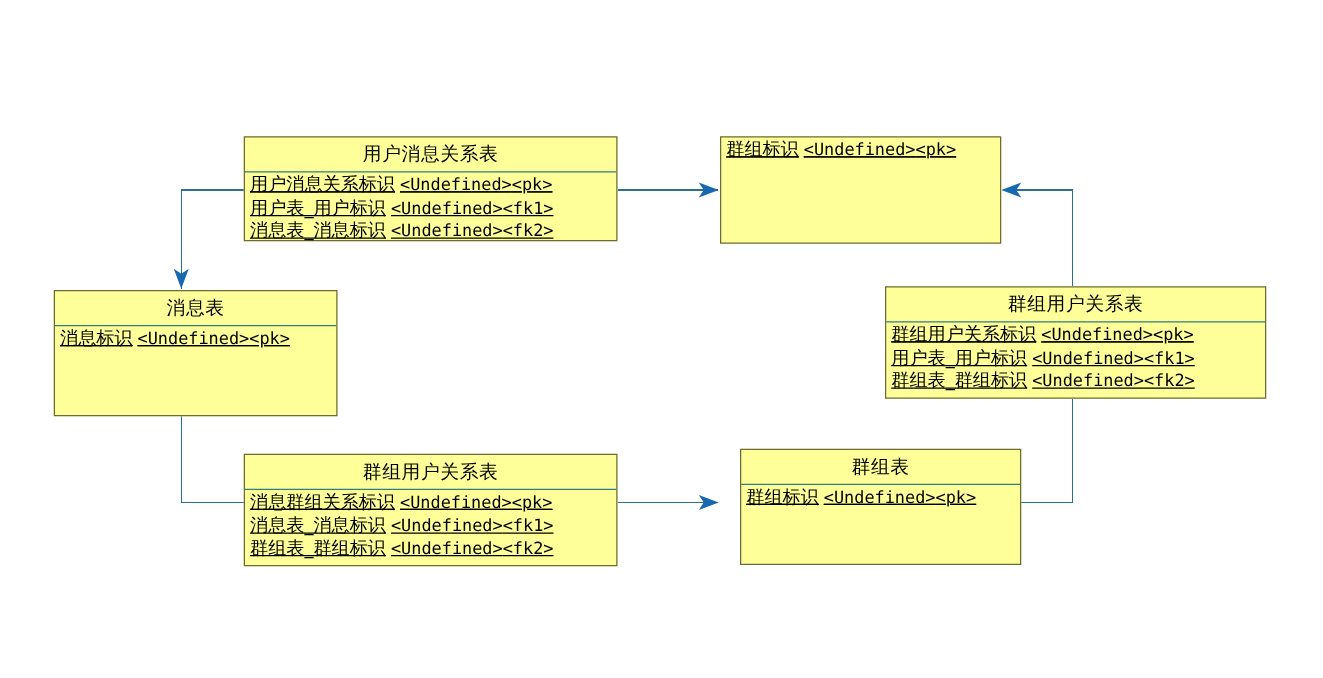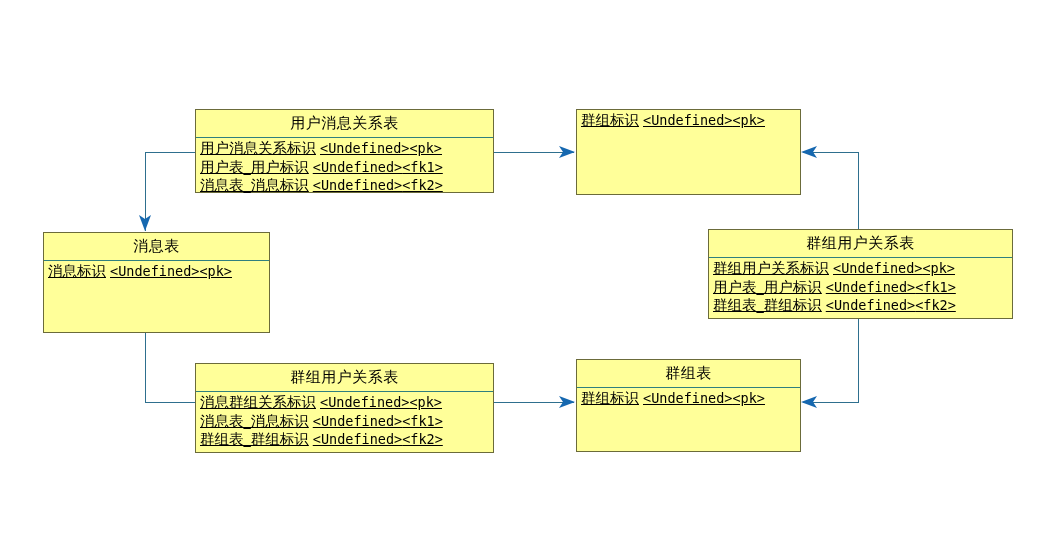--- a/index.html
+++ b/index.html
@@ -167,21 +167,21 @@
             <span class="atype">&lt;Undefined&gt;</span>
             <span class="akey">&lt;fk1&gt;</span>
           </div>
           <div class="attr">
             <span class="aname">群组表_群组标识</span>
             <span class="atype">&lt;Undefined&gt;</span>
             <span class="akey">&lt;fk2&gt;</span>
           </div>
         </div>
       </div>
-      <div class="entity" style="left: 576px; top: 359px; width: 225px; height: 93px;">
+      <div class="entity" style="left: 592px; top: 359px; width: 225px; height: 93px;">
         <div class="title">群组表</div>
         <div class="attrs">
           <div class="attr pk">
             <span class="aname">群组标识</span>
             <span class="atype">&lt;Undefined&gt;</span>
             <span class="akey">&lt;pk&gt;</span>
           </div>
         </div>
       </div>
     </div>

